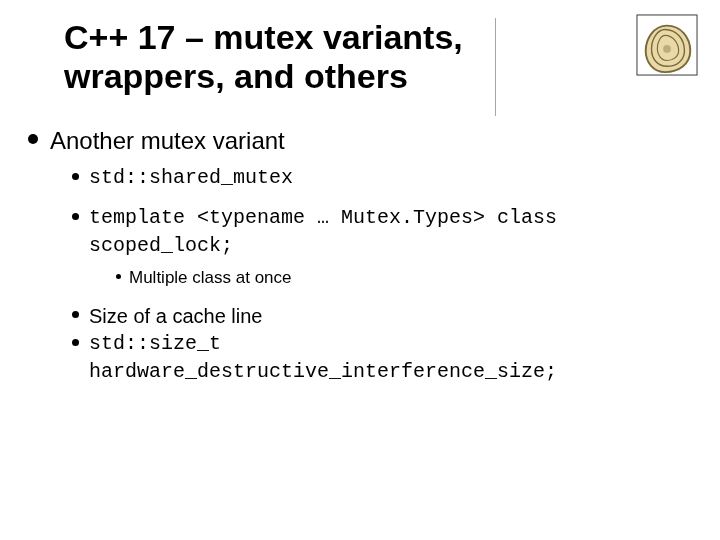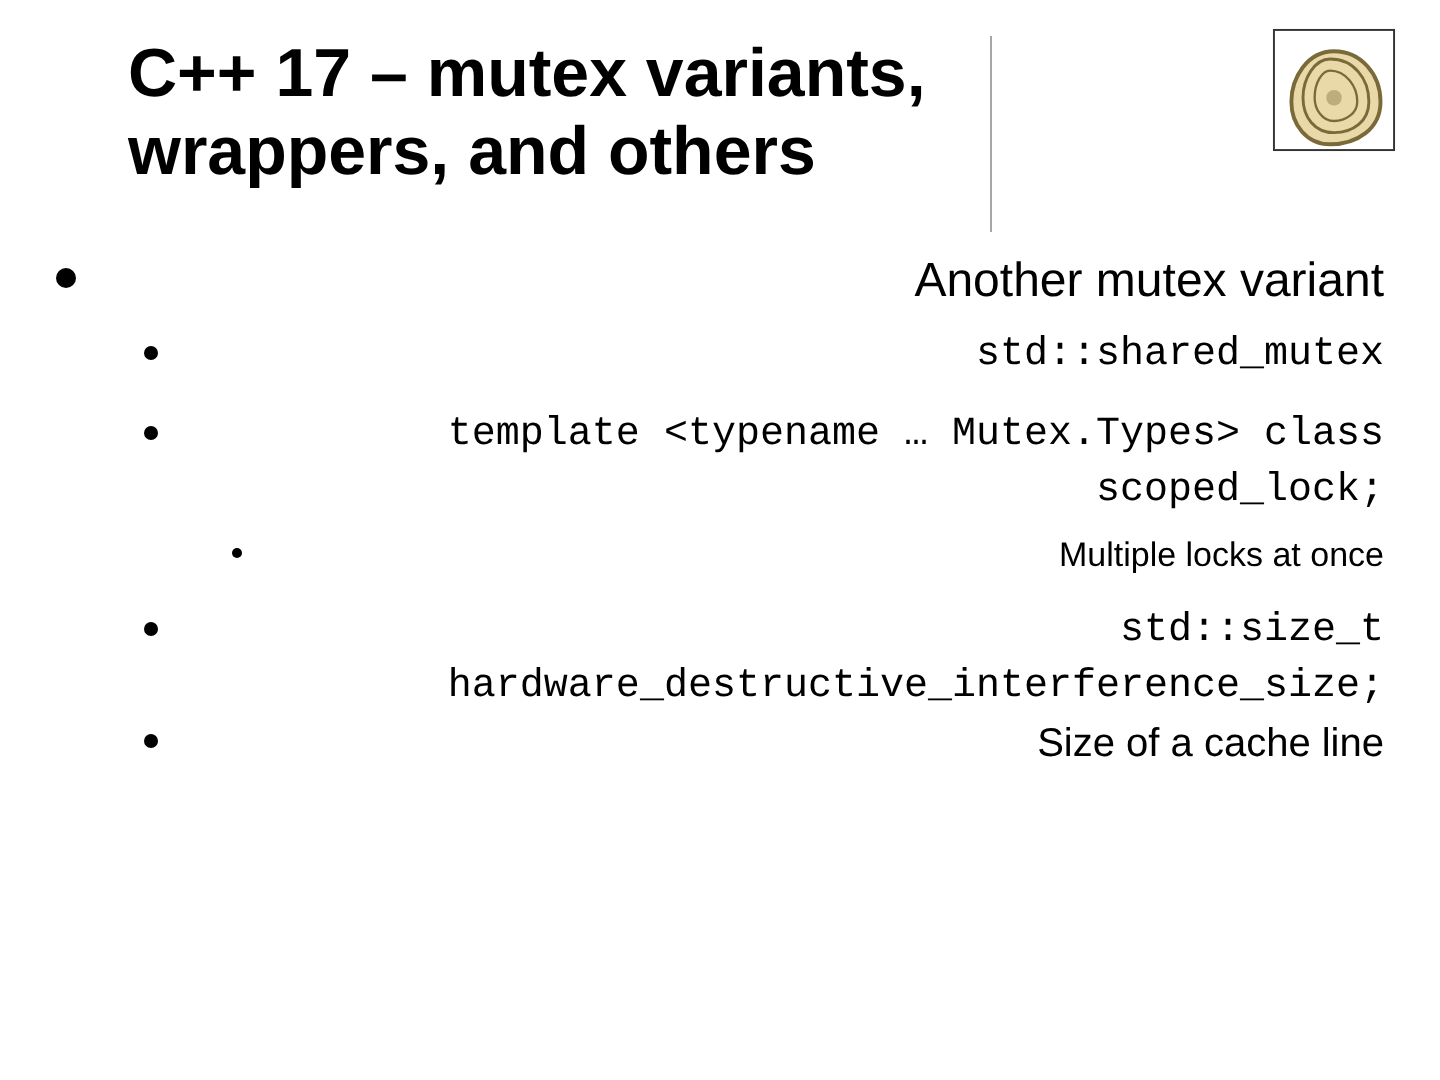--- a/index.html
+++ b/index.html
@@ -31,21 +31,20 @@
     position: absolute;
     top: 18px;
     left: 495px;
     width: 1px;
     height: 98px;
     background: rgba(0,0,0,0.35);
   }
   .content {
     font-size: 20px;
     line-height: 1.4;
-    text-align: right;
   }
   ul { list-style: none; }
   .lvl1 > li { margin-bottom: 12px; }
   .lvl1 > li > .row {
     display: flex;
     align-items: flex-start;
     gap: 12px;
     font-size: 24px;
   }
   .lvl2 { margin-top: 6px; margin-left: 44px; }
@@ -125,38 +124,38 @@
       <ul class="lvl2">
         <li>
           <div class="row">
             <span class="bullet-md"></span>
             <span class="txt mono">template &lt;typename … Mutex.Types&gt; class scoped_lock;</span>
           </div>
           <ul class="lvl3">
             <li>
               <div class="row">
                 <span class="bullet-sm"></span>
-                <span class="txt">Multiple locks at once</span>
+                <span class="txt">Multiple class at once</span>
               </div>
             </li>
           </ul>
         </li>
       </ul>
     </li>
 
     <li>
       <ul class="lvl2">
         <li>
           <div class="row">
             <span class="bullet-md"></span>
-            <span class="txt mono">std::size_t hardware_destructive_interference_size;</span>
+            <span class="txt">Size of a cache line</span>
           </div>
         </li>
         <li>
           <div class="row">
             <span class="bullet-md"></span>
-            <span class="txt">Size of a cache line</span>
+            <span class="txt mono">std::size_t hardware_destructive_interference_size;</span>
           </div>
         </li>
       </ul>
     </li>
   </ul>
 </div>
 
 </body></html>

